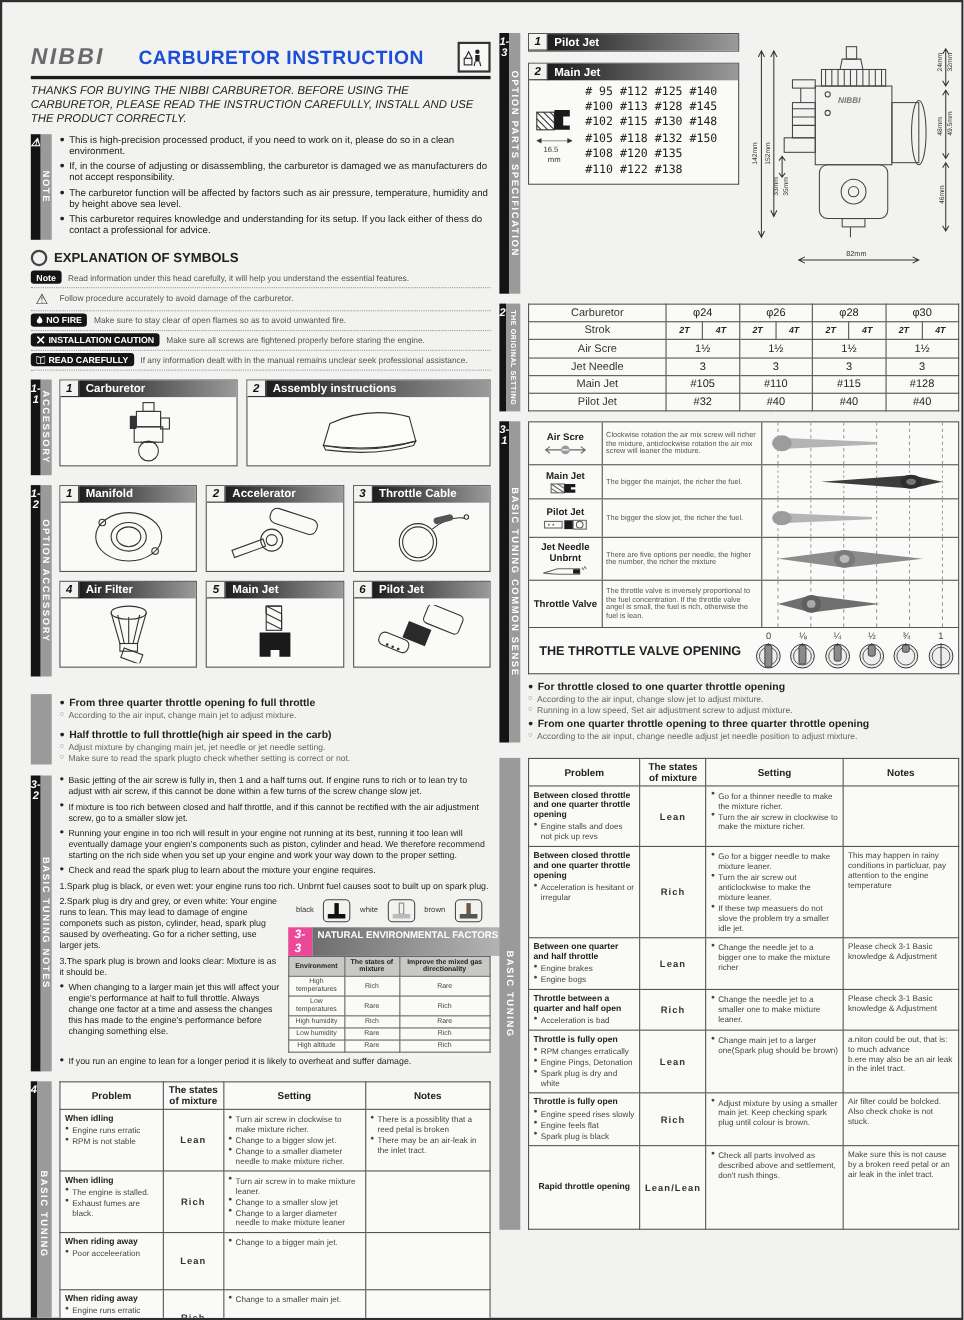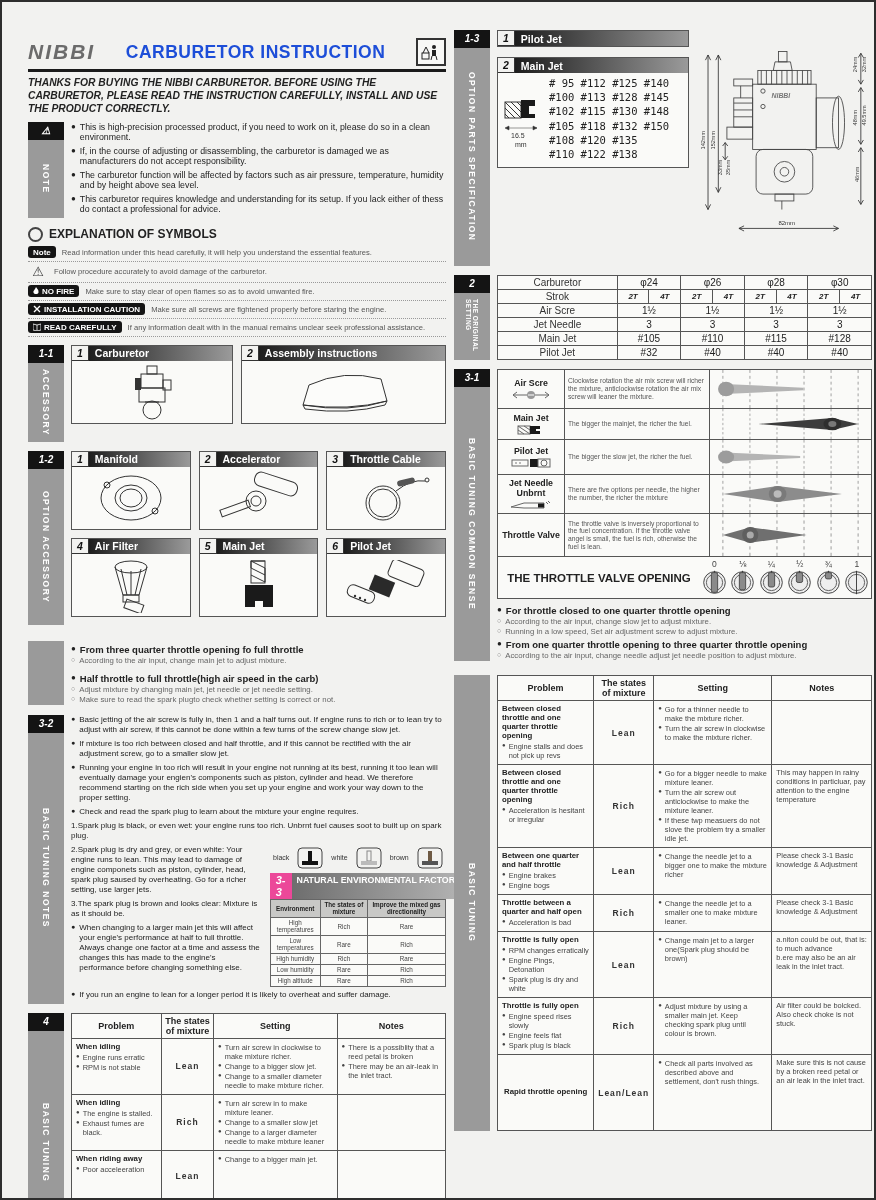--- a/index.html
+++ b/index.html
@@ -5,24 +5,24 @@
   html,body{margin:0;padding:0;background:#e9e9e7;}
   .page{position:relative;width:876px;height:1200px;background:#f2f2f0;font-family:"Liberation Sans",sans-serif;color:#222;border:2px solid #2e2e2e;box-sizing:border-box;overflow:hidden;}
   .colL{position:absolute;left:26px;top:36px;width:418px;}
   .colR{position:absolute;left:452px;top:28px;width:418px;}
   
   .hdr{display:flex;align-items:center;gap:10px;}
   .logo{font-weight:bold;font-style:italic;font-size:21px;color:#6b6b6b;letter-spacing:2px;}
   .title{font-weight:bold;font-size:17.5px;color:#1d4ed8;letter-spacing:.5px;flex:1;text-align:center;}
   .careicon{width:26px;height:24px;border:2px solid #333;background:#f8f8f6;display:flex;align-items:center;justify-content:center;flex:none;}
   .hr{height:3px;background:#1b1b1b;margin:3px 0 5px 0;}
-  .intro{font-weight:bold;font-style:italic;font-size:10.3px;line-height:1.25;}
+  .intro{font-weight:normal;font-style:italic;font-size:10.3px;line-height:1.25;}
   
   .secrow{display:flex;gap:7px;margin-bottom:9px;align-items:stretch;}
-  .vbar{width:36px;flex:none;display:flex;flex-direction:column;}
+  .vbar{width:19px;flex:none;display:flex;flex-direction:row;}
   .vnum{background:#141414;color:#fff;font-weight:bold;font-style:italic;font-size:10px;text-align:center;padding:4px 0;line-height:1;}
   .vlabel{background:#9a9a9a;color:#fff;writing-mode:vertical-rl;font-size:8.5px;font-weight:bold;letter-spacing:1.5px;flex:1;display:flex;align-items:center;justify-content:center;padding:6px 0;}
   .vplain{background:#9a9a9a;flex:1;}
   .flex1{flex:1;min-width:0;}
   
   .nbul{font-size:8.8px;line-height:1.2;margin:0 0 3px 0;display:flex;gap:4px;}
   .nbul:before{content:"●";font-size:8px;flex:none;}
   
   .symtitle{display:flex;align-items:center;gap:6px;font-weight:bold;font-size:12px;margin:4px 0 2px 0;}
   .circ{width:11px;height:11px;border:2px solid #444;border-radius:50%;}

